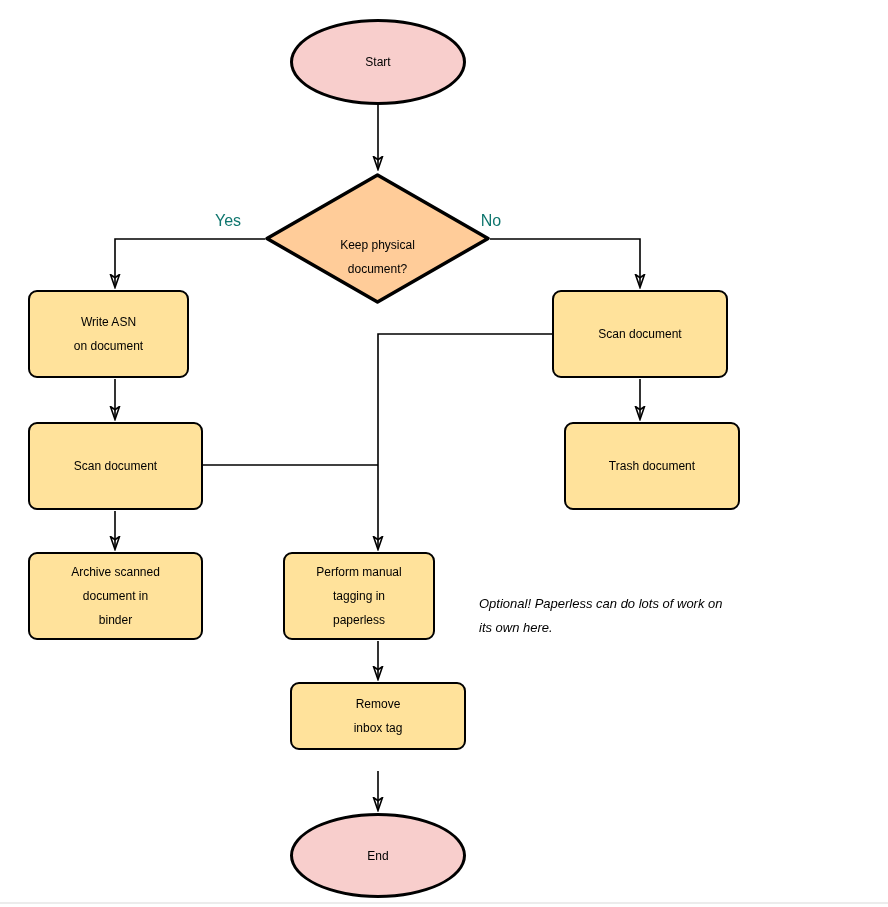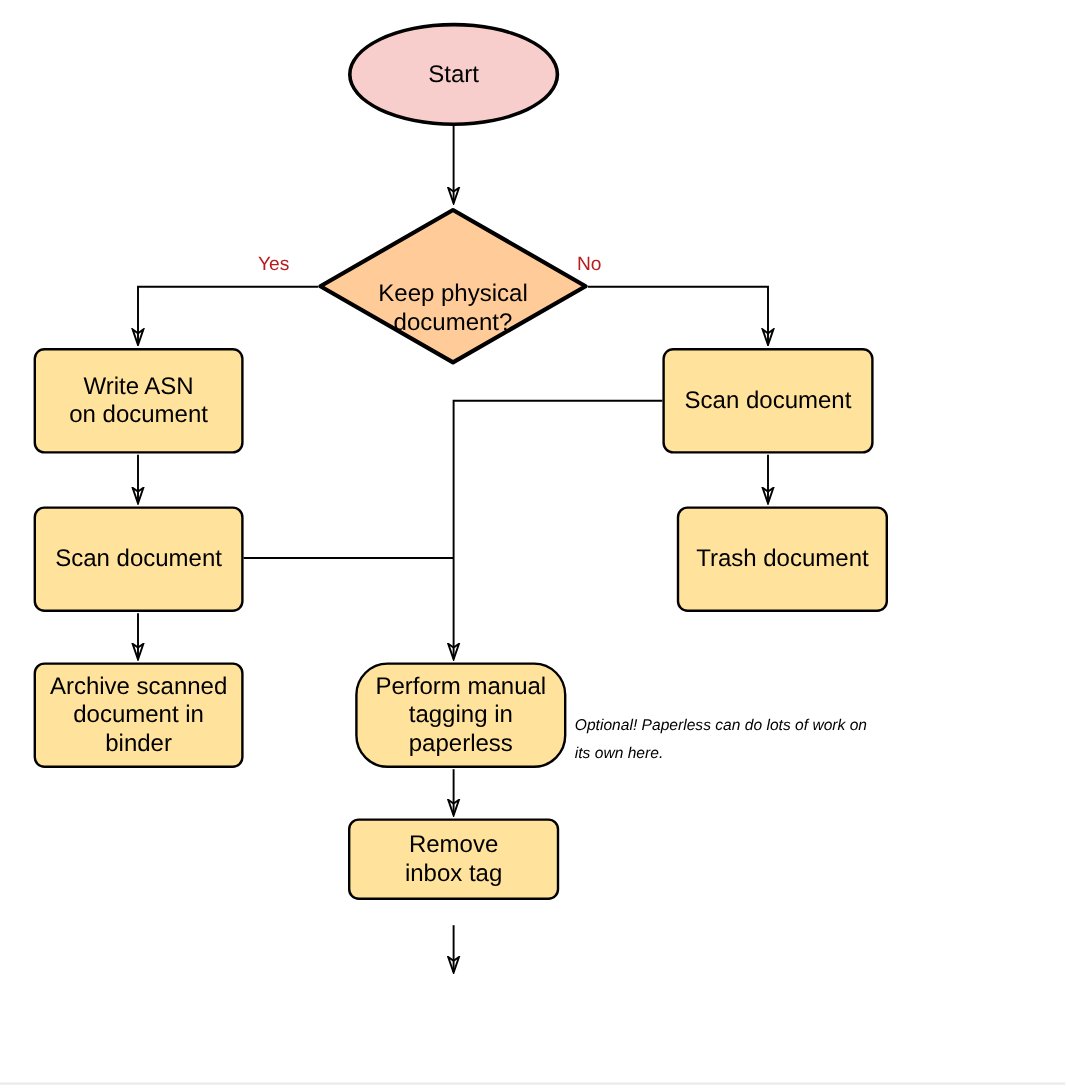--- a/index.html
+++ b/index.html
@@ -27,21 +27,21 @@
     stroke-width: 1.6;
   }
   .node {
     position: absolute;
     display: flex;
     align-items: center;
     justify-content: center;
     box-sizing: border-box;
     text-align: center;
     color: #000000;
-    font-size: 20px;
+    font-size: 12px;
     line-height: 24px;
   }
   .node .label {
     white-space: pre-line;
   }
   .terminal {
     background: var(--terminal-fill, #F8CECC);
     border: 3px solid var(--stroke, #000000);
     border-radius: 50%;
   }
@@ -71,21 +71,21 @@
     position: relative;
     z-index: 1;
     margin-top: 36px;
   }
   .edge-label {
     position: absolute;
     width: 46px;
     text-align: center;
     font-size: 16px;
     line-height: 18px;
-    color: #b91c1c;
+    color: #0f766e;
   }
   .note {
     position: absolute;
     left: 479px;
     top: 592px;
     width: 408px;
     font-size: 13px;
     line-height: 24px;
     font-style: italic;
     color: #000000;
@@ -131,21 +131,21 @@
     <svg class="diamond-svg" viewBox="0 0 229 133" preserveAspectRatio="none">
       <polygon points="114.5,3 225,66.5 114.5,130 4,66.5"></polygon>
     </svg>
     <span class="label">Keep physical
 document?</span>
   </div>
 
   <div class="edge-label" style="left:205px;top:212px;">Yes</div>
   <div class="edge-label" style="left:468px;top:212px;">No</div>
 
-  <div class="node process" style="left:28px;top:290px;width:175px;height:88px;">
+  <div class="node process" style="left:28px;top:290px;width:161px;height:88px;">
     <span class="label">Write ASN
 on document</span>
   </div>
 
   <div class="node process" style="left:28px;top:422px;width:175px;height:88px;">
     <span class="label">Scan document</span>
   </div>
 
   <div class="node process" style="left:28px;top:552px;width:175px;height:88px;">
     <span class="label">Archive scanned
@@ -154,30 +154,33 @@
   </div>
 
   <div class="node process" style="left:552px;top:290px;width:176px;height:88px;">
     <span class="label">Scan document</span>
   </div>
 
   <div class="node process" style="left:564px;top:422px;width:176px;height:88px;">
     <span class="label">Trash document</span>
   </div>
 
-  <div class="node process" style="left:296px;top:552px;width:176px;height:88px;border-radius:27px;">
+  <div class="node process" style="left:283px;top:552px;width:152px;height:88px;">
     <span class="label">Perform manual
 tagging in
 paperless</span>
   </div>
 
   <div class="note">Optional! Paperless can do lots of work on
 its own here.</div>
 
   <div class="node process" style="left:290px;top:682px;width:176px;height:68px;">
     <span class="label">Remove
 inbox tag</span>
   </div>
 
+  <div class="node terminal" style="left:290px;top:813px;width:176px;height:85px;">
+    <span class="label">End</span>
+  </div>
 
   <div class="bottom-line"></div>
 
 </div>
 
 </body></html>

